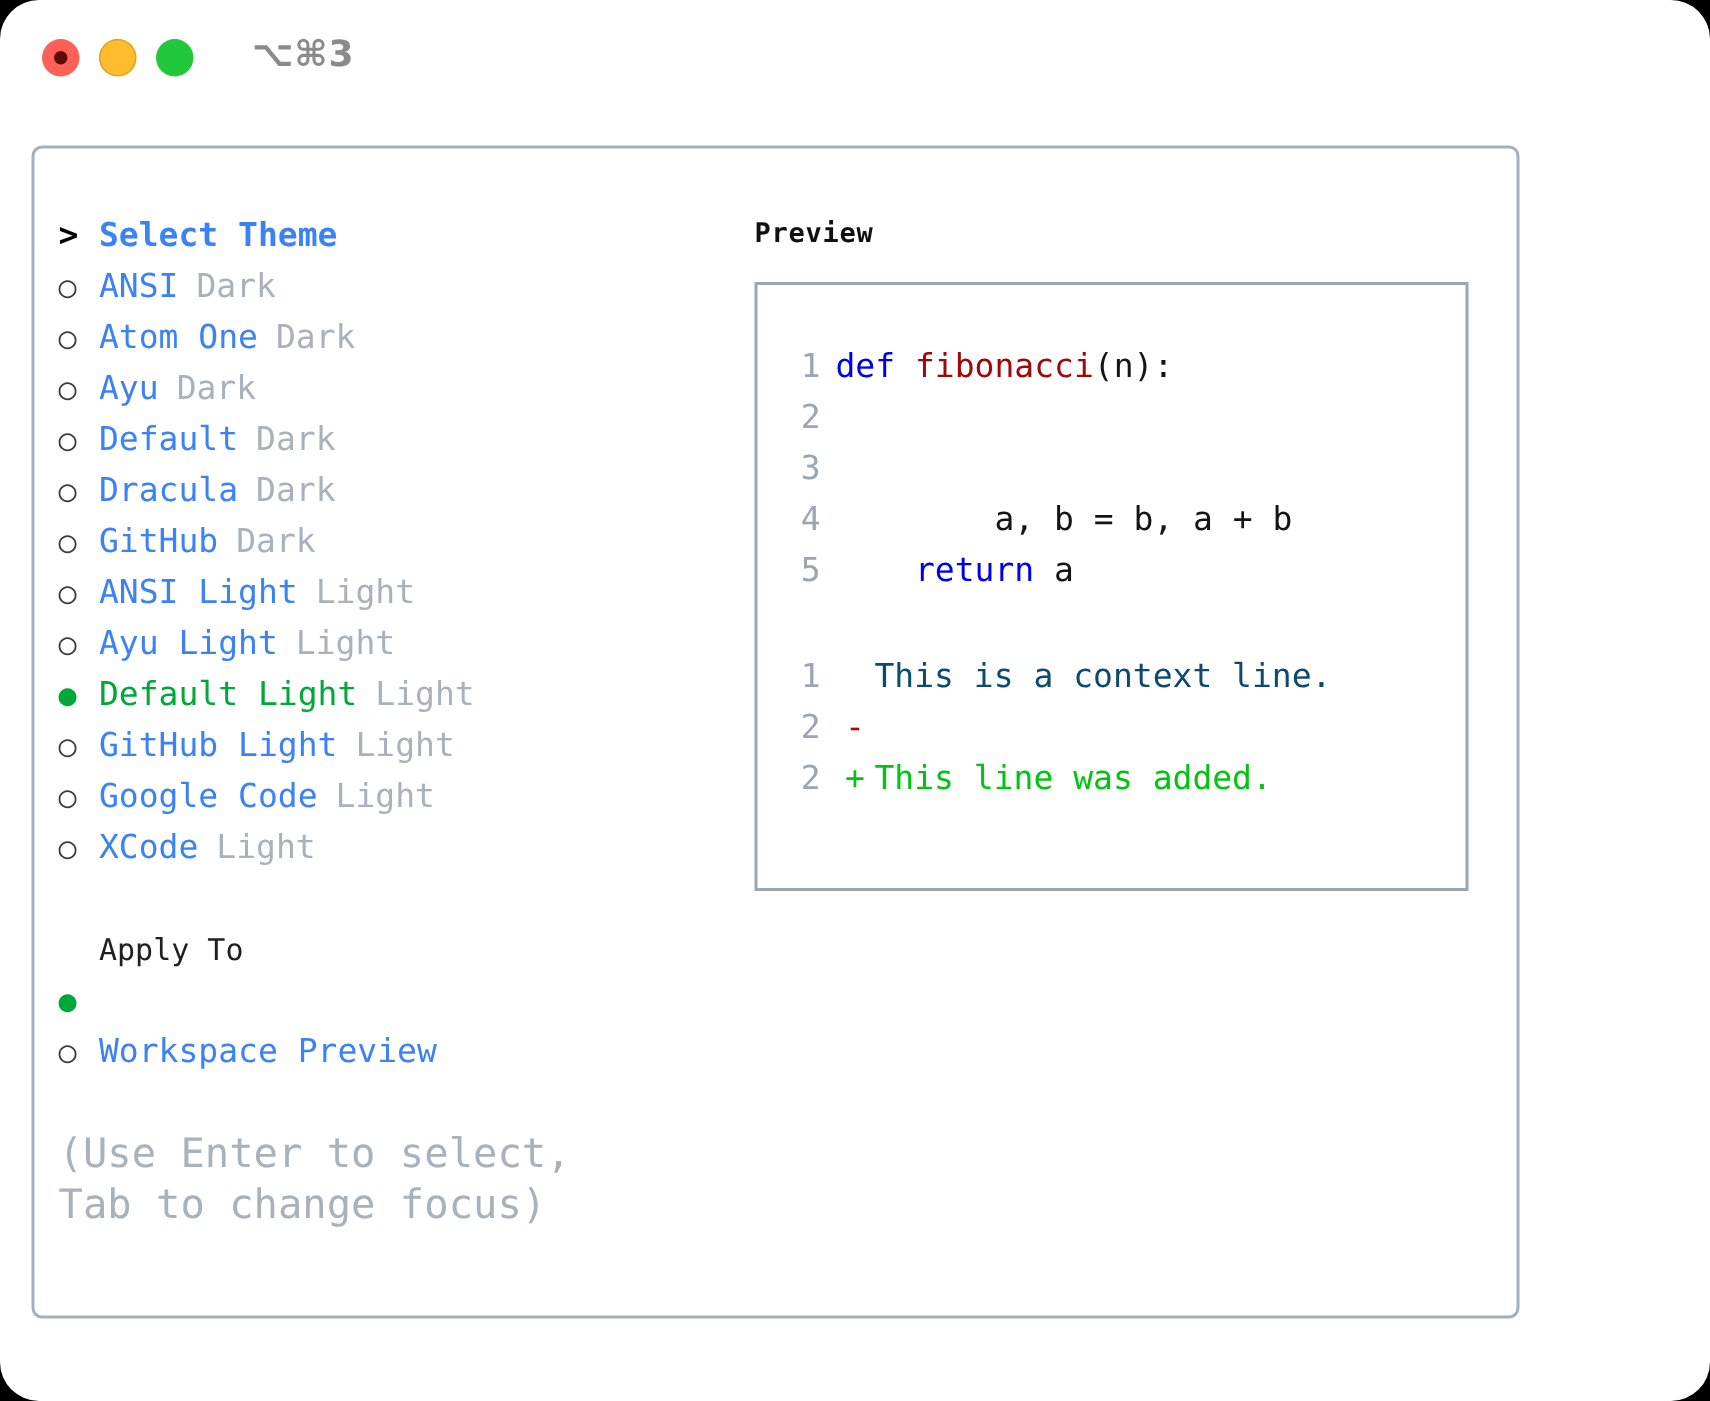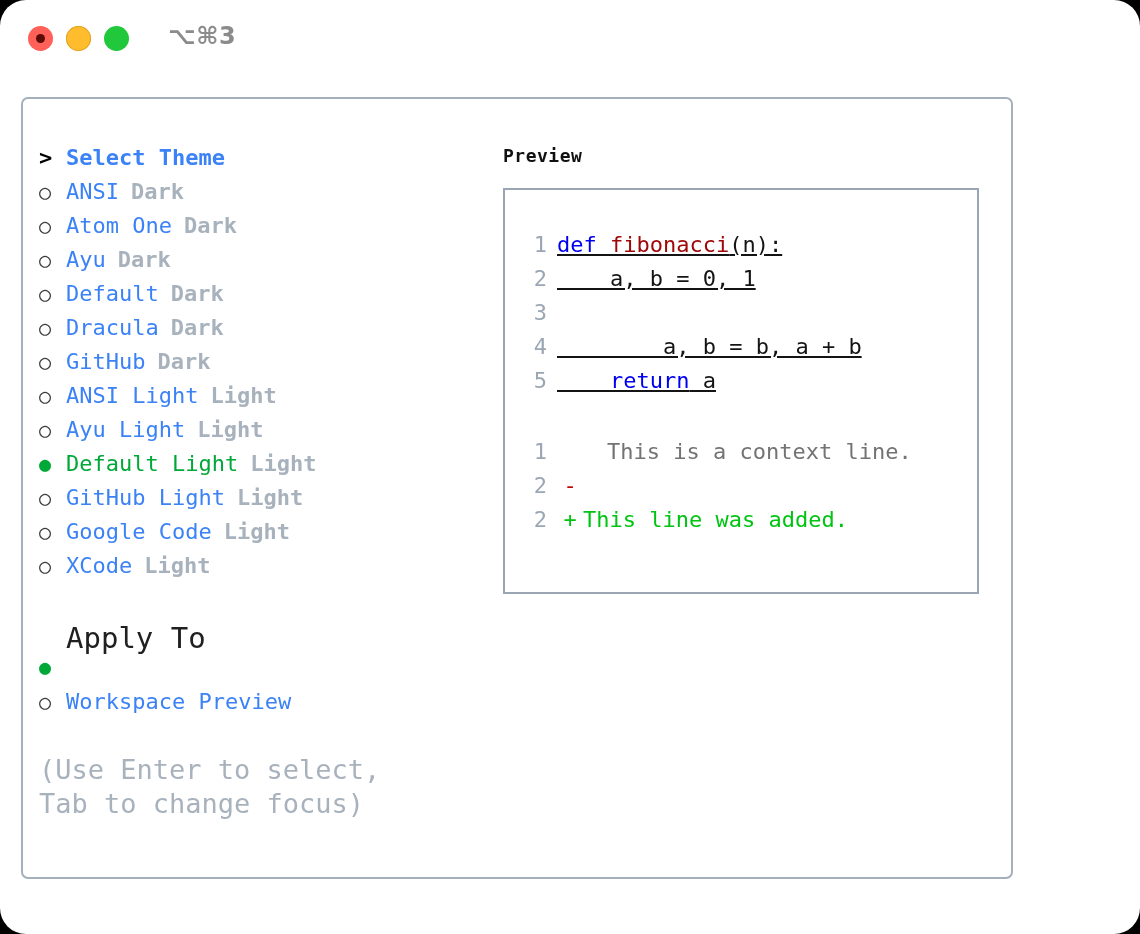--- a/index.html
+++ b/index.html
@@ -105,28 +105,27 @@
   }
   .header-row {
     font-weight: bold;
     color: #000;
   }
   .header-row .marker { color: #000; font-size: 22px; font-weight: bold; }
   .label { color: #3b82f6; }
   .tag {
     color: #a8b2bd;
     margin-left: 12px;
-    font-weight: bold;
   }
   .row-selected .marker { color: #00a838; }
   .row-selected .label  { color: #00a838; }
 
   .section-title {
     height: 34px;
-    font-size: 29px;
+    font-size: 20px;
     color: #202020;
     padding-left: 27px;
     display: flex;
     align-items: baseline;
     white-space: pre;
   }
   .spacer-row { height: 34px; }
 
   .hint {
     margin-top: 30px;
@@ -173,21 +172,21 @@
     white-space: pre;
   }
   .lineno {
     flex: 0 0 32px;
     width: 32px;
     text-align: right;
     color: #9aa6b4;
     padding-right: 10px;
     box-sizing: content-box;
   }
-  .code-text { color: #141414; text-decoration: underline; }
+  .code-text { color: #141414; }
   .kw    { color: #0000f0; }
   .fn    { color: #a00707; }
 
   .diff-area {
     position: absolute;
     left: 10px;
     top: 249px;
     right: 6px;
   }
   .diff-line {
@@ -195,21 +194,21 @@
     align-items: baseline;
     height: 34px;
     font-size: 22px;
     white-space: pre;
   }
   .diff-mark {
     flex: 0 0 26px;
     width: 26px;
     text-align: center;
   }
-  .diff-ctx .diff-text  { color: #737373; margin-left: 24px; }
+  .diff-ctx .diff-text  { color: #0c4a6e; }
   .diff-ctx .diff-mark  { color: #8b8b8b; }
   .diff-del .diff-text,
   .diff-del .diff-mark  { color: #c40000; }
   .diff-add .diff-text,
   .diff-add .diff-mark  { color: #00c412; }
 </style>
 </head>
 <body>
 
 <div class="app-window">
@@ -325,21 +324,20 @@
 
       <div class="preview-box">
 
         <div class="code-area">
           <div class="code-line">
             <span class="lineno">1</span>
             <span class="code-text"><span class="kw">def </span><span class="fn">fibonacci</span><span>(n):</span></span>
           </div>
           <div class="code-line">
             <span class="lineno">2</span>
-            <span class="code-text">    a, b = 0, 1</span>
           </div>
           <div class="code-line">
             <span class="lineno">3</span>
           </div>
           <div class="code-line">
             <span class="lineno">4</span>
             <span class="code-text">        a, b = b, a + b</span>
           </div>
           <div class="code-line">
             <span class="lineno">5</span>

